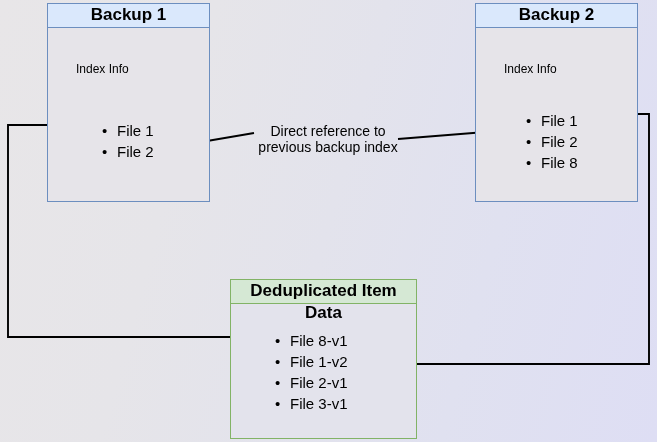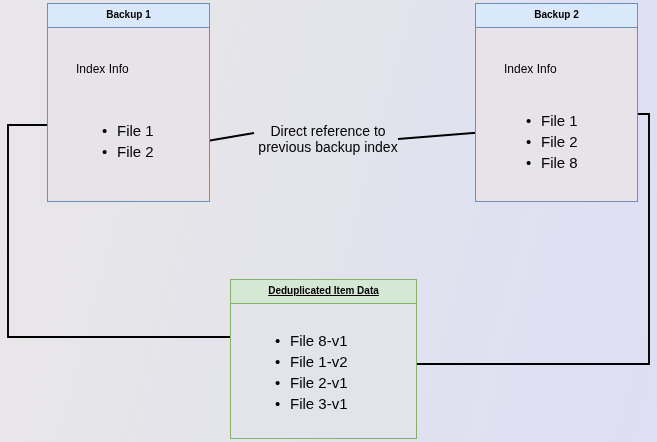--- a/index.html
+++ b/index.html
@@ -33,28 +33,27 @@
     display: flex;
     flex-direction: column;
   }
   .node.blue {
     border: 1px solid #6c8ebf;
     background: #e6e4e9;
   }
   .node.green {
     border: 1px solid #82b366;
     background: #e3e3ec;
-    text-decoration: underline;
   }
   .node-header {
     box-sizing: border-box;
     height: 24px;
     line-height: 22px;
     text-align: center;
-    font-size: 10px;
+    font-size: 17px;
     font-weight: bold;
     color: #000;
   }
   .node.blue > .node-header {
     background: #dae8fc;
     border-bottom: 1px solid #6c8ebf;
   }
   .node.green > .node-header {
     background: #d5e8d4;
     border-bottom: 1px solid #82b366;

